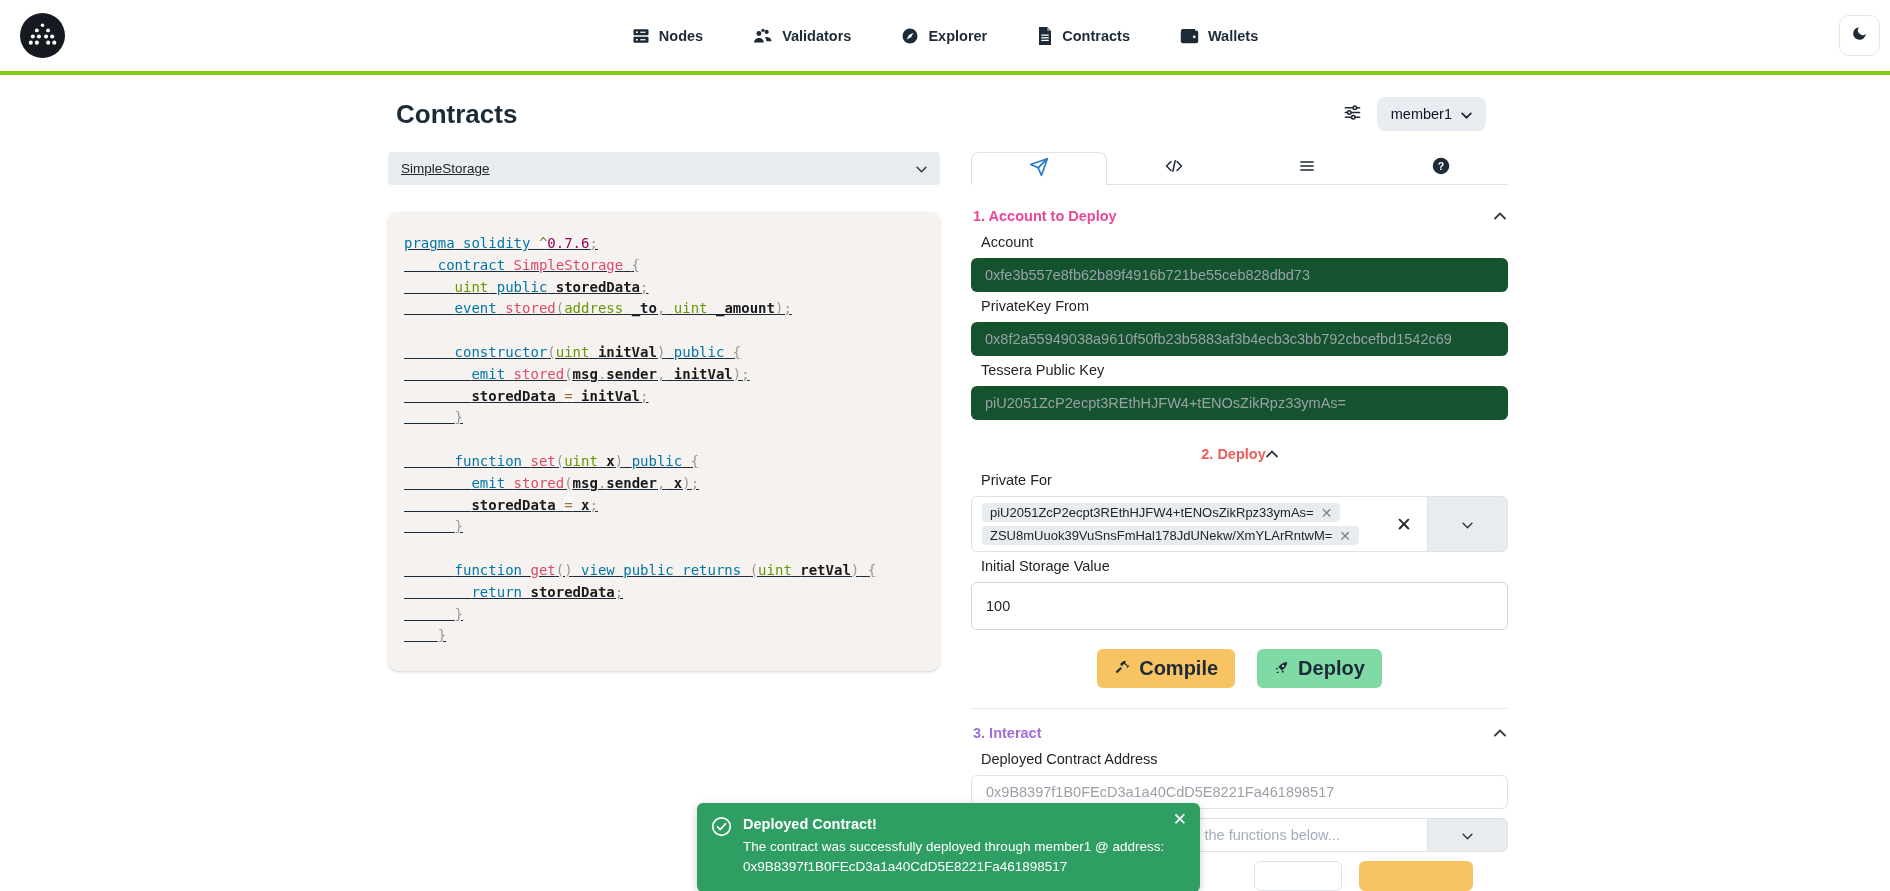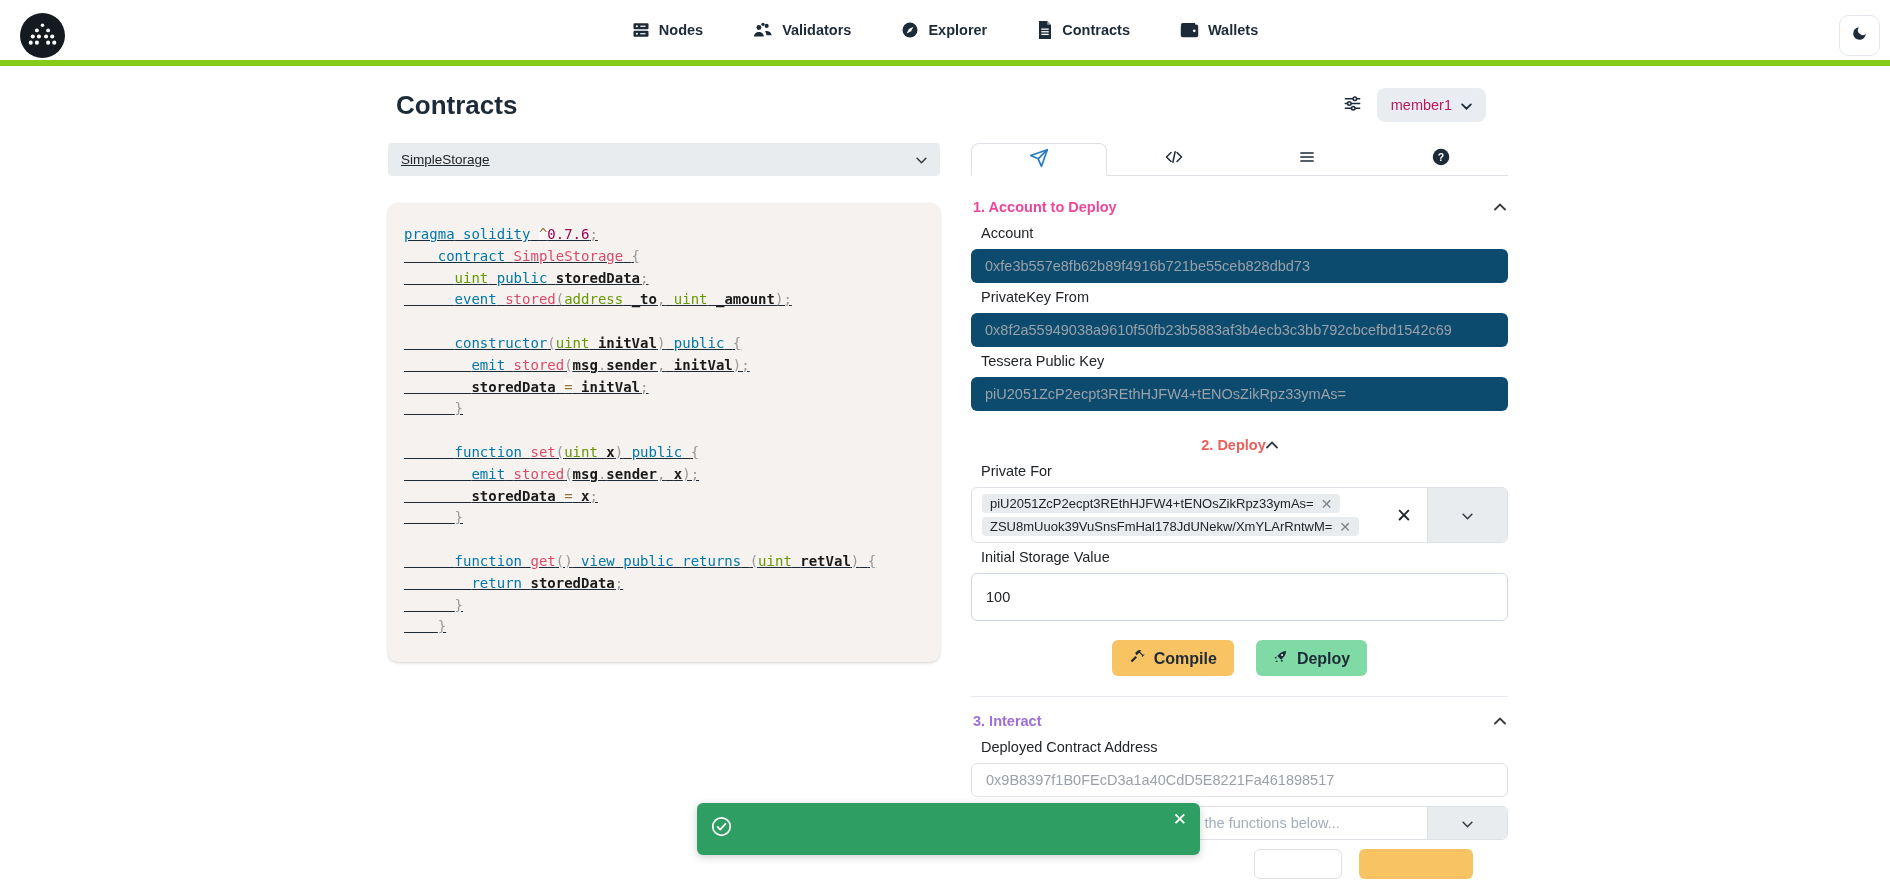--- a/index.html
+++ b/index.html
@@ -1,37 +1,37 @@
 <!DOCTYPE html>
 <html><head>
 <meta charset="utf-8">
 <style>
   * { margin:0; padding:0; box-sizing:border-box; }
   html,body { width:1890px; height:891px; overflow:hidden; background:#fff;
     font-family:"Liberation Sans", sans-serif; color:#1d2a38; position:relative; }
 
   
-  .navbar { position:relative; height:66px; border-bottom:6px solid #84cc16; background:#fff; }
+  .navbar { position:relative; height:75px; border-bottom:4px solid #84cc16; background:#fff; }
   .logo { position:absolute; left:20px; top:13px; width:45px; height:45px; border-radius:50%;
     background:#151a21; display:flex; align-items:center; justify-content:center; }
   .nav-center { height:100%; display:flex; align-items:center; justify-content:center; gap:50px; }
   .nav-item { display:flex; align-items:center; gap:9px; font-weight:700; font-size:14.5px;
     color:#1d2a38; cursor:pointer; }
   .nav-item svg { display:block; }
   .theme-btn { position:absolute; right:10px; top:15px; width:41px; height:41px;
     border:1px solid #e2e8ee; border-radius:10px; background:#fff; display:flex;
     align-items:center; justify-content:center; cursor:pointer; }
 
   
   .container { width:1126px; margin:0 auto; position:relative; }
   .title-row { margin-top:22px; display:flex; align-items:center; justify-content:space-between; }
   .page-title { margin-left:14px; font-size:26px; font-weight:700; color:#1d2a38; }
   .member-group { display:flex; align-items:center; gap:14px; margin-right:22px; }
   .member-btn { background:#e9edf2; border:none; border-radius:8px; padding:9px 14px;
-    display:flex; align-items:center; gap:9px; font-size:14.5px; color:#be185d;
+    display:flex; align-items:center; gap:9px; font-size:14.5px; color:#0f172a;
     font-family:"Liberation Sans",sans-serif; cursor:pointer; }
 
   .columns { display:flex; margin-top:21px; }
   .col-left  { width:552px; margin-left:6px;text-decoration:underline; }
   .col-right { width:537px; margin-left:31px; }
 
   
   .contract-select { height:33px; background:#e9ecef; border-radius:4px; padding:0 13px;
     display:flex; align-items:center; justify-content:space-between; font-size:13.5px;
     color:#212529; cursor:pointer; }
@@ -57,38 +57,38 @@
   .sec-head { display:flex; align-items:center; justify-content:space-between;
     margin:23px 2px 10px 2px; font-size:14.5px; font-weight:700; }
   .sec-head.account  { color:#ec4899;text-align:center; }
   .sec-head.deploy   { color:#ec5f58; margin-top:26px;justify-content:center; }
   .sec-head.interact { color:#9f6fd6; margin-top:16px; }
   .chev-up { cursor:pointer; display:flex; }
 
   .f-label { font-size:14.5px; color:#212529; margin:6px 2px 8px 10px; }
   .inp { width:100%; height:34px; border-radius:6px; padding:0 14px; font-size:14.5px;
     font-family:"Liberation Sans",sans-serif; display:block; }
-  .inp-muted { background:#0c4a6e; border:none; color:#99a1a9; margin-bottom:5px; }
+  .inp-muted { background:#14532d; border:none; color:#99a1a9; margin-bottom:5px; }
   .inp-addr  { background:#fff; border:1px solid #dee2e6; color:#9aa1a9; }
   .inp-text  { background:#fff; border:1px solid #ccd8e4; color:#212529; height:48px; }
 
   .multiselect { display:flex; border:1px solid #dee2e6; border-radius:6px; overflow:hidden;
     margin-bottom:6px; background:#fff; }
   .ms-chips { flex:1; padding:6px 10px; display:flex; flex-direction:column; gap:4px; }
   .chip { display:inline-flex; align-items:center; gap:7px; background:#e9ecef;
     border-radius:4px; padding:2px 8px; font-size:13px; color:#212529; width:fit-content; }
   .chip-x { color:#7a8288; font-size:14px; line-height:1; cursor:pointer; }
   .ms-clear { width:46px; display:flex; align-items:center; justify-content:center;
     color:#212529; font-size:19px; cursor:pointer; }
   .ms-toggle { width:80px; background:#e9ecef; border-left:1px solid #dee2e6;
     display:flex; align-items:center; justify-content:center; cursor:pointer; }
 
   .btn-row { display:flex; justify-content:center; gap:22px; margin:19px 0 20px 0; }
-  .btn { border:none; border-radius:6px; padding:8px 17px; font-weight:700; font-size:16px;
-    color:#1d2a38; display:flex; align-items:flex-end; gap:9px; cursor:pointer;
+  .btn { border:none; border-radius:6px; padding:8px 17px; font-weight:700; font-size:20px;
+    color:#1d2a38; display:flex; align-items:flex-start; gap:9px; cursor:pointer;
     font-family:"Liberation Sans",sans-serif; }
   .btn-compile { background:#f7c363; }
   .btn-deploy  { background:#80daa5; }
 
   .divider { border:none; border-top:1px solid #e7ebef; }
 
   .fn-select { display:flex; border:1px solid #dee2e6; border-radius:6px; overflow:hidden;
     height:34px; margin-top:9px; background:#fff; }
   .fn-ph { flex:1; display:flex; align-items:center; padding:0 14px; font-size:14.5px;
     color:#a2aebc; white-space:nowrap; overflow:hidden; }
@@ -406,14 +406,18 @@
   </div>
 </div>
 
 <div class="toast">
   <span>
     <svg width="21" height="21" viewBox="0 0 24 24" fill="none" stroke="#fff" stroke-width="2" stroke-linecap="round" stroke-linejoin="round">
         <circle cx="12" cy="12" r="10"></circle>
         <polyline points="7.5 12.5 10.5 15.5 16.5 9"></polyline>
       </svg>
   </span>
+  <div>
+    <div class="toast-title">Deployed Contract!</div>
+    <div class="toast-msg">The contract was successfully deployed through member1 @ address: 0x9B8397f1B0FEcD3a1a40CdD5E8221Fa461898517</div>
+  </div>
   <span class="toast-close">✕</span>
 </div>
 
 </body></html>

